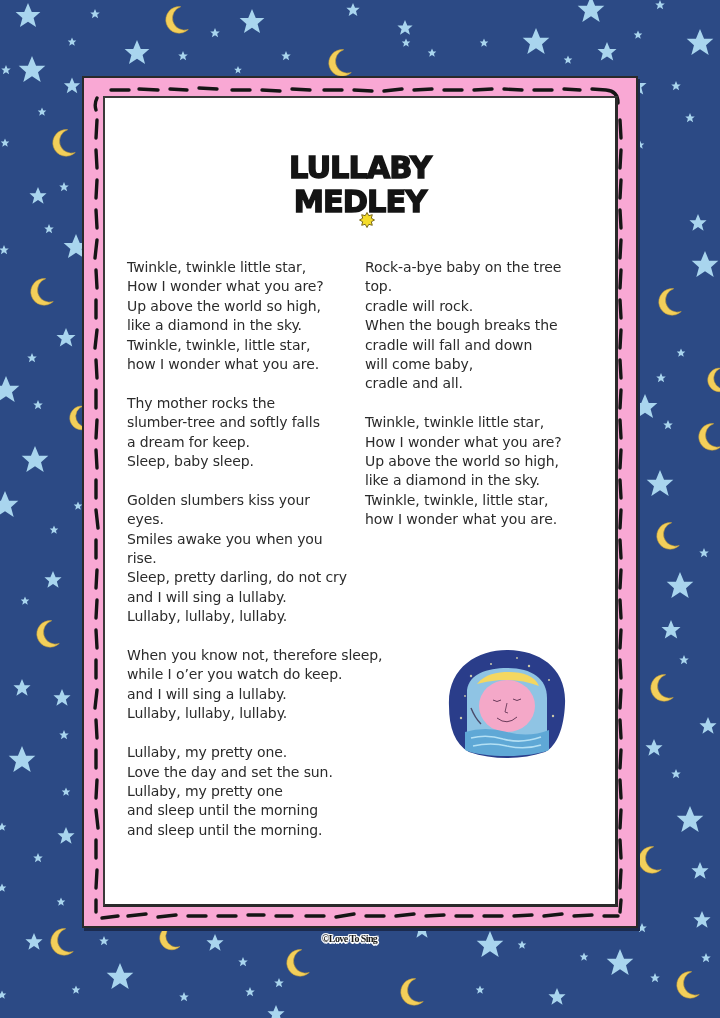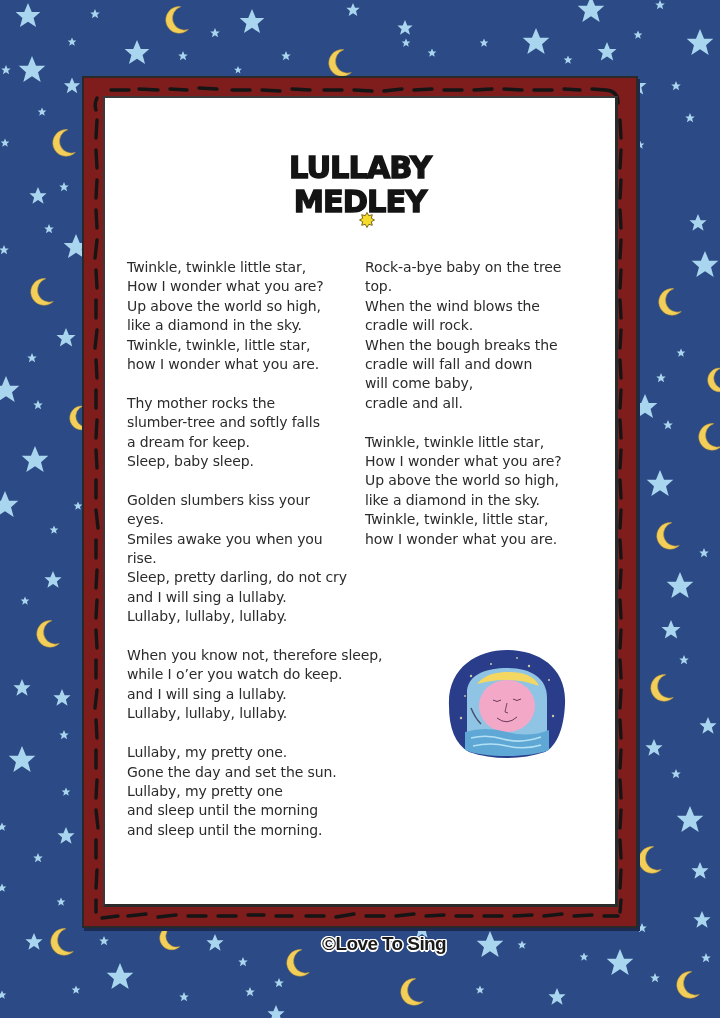--- a/index.html
+++ b/index.html
@@ -6,21 +6,21 @@
   body {
     width: 720px; height: 1018px; overflow: hidden;
     background: #2c4a85;
     position: relative;
     font-family: "DejaVu Sans", sans-serif;
   }
   .sky { position: absolute; inset: 0; }
 
   .card {
     position: absolute; left: 84px; top: 78px; width: 552px; height: 848px;
-    background: #7f1d1d;
+    background: #f9a8d4;
     box-shadow: 0 0 0 2px #2a2a2a, 2px 3px 0 2px #1b2a4e;
   }
   .stitch-svg { position: absolute; left: 0; top: 0; }
   .inner {
     position: absolute; left: 19px; top: 18px; width: 515px; height: 811px;
     background: #ffffff;
     border-left: 2px solid #3a3a3a; border-top: 2px solid #3a3a3a;
     border-right: 3px solid #2a2a2a; border-bottom: 3px solid #2a2a2a;
     box-sizing: border-box;
   }
@@ -45,22 +45,22 @@
   }
   .col.left { left: 22px; }
   .col.right { left: 260px; }
   .stanza { margin-bottom: 19.4px; }
   .line { display: block; }
 
   .illus { position: absolute; left: 336px; top: 548px; }
 
   .copyright {
     position: absolute; left: 322px; top: 933px;
-    font-family: Liberation Sans, sans-serif; font-weight: bold;
-    font-size: 19px; color: #1a1a1a; letter-spacing: -0.6px;
+    font-family: Liberation Serif, serif; font-weight: bold;
+    font-size: 10px; color: #1a1a1a; letter-spacing: -0.6px;
     text-shadow: -1.5px 0 #fff, 1.5px 0 #fff, 0 -1.5px #fff, 0 1.5px #fff,
                  -1px -1px #fff, 1px 1px #fff, -1px 1px #fff, 1px -1px #fff;
   }
 </style>
 </head>
 <body>
 
 <div class="sky">
   <svg width="720" height="1018" viewBox="0 0 720 1018">
     <defs>
@@ -237,32 +237,31 @@
         <span class="line">Lullaby, lullaby, lullaby.</span>
       </div>
       <div class="stanza">
         <span class="line">When you know not, therefore sleep,</span>
         <span class="line">while I o’er you watch do keep.</span>
         <span class="line">and I will sing a lullaby.</span>
         <span class="line">Lullaby, lullaby, lullaby.</span>
       </div>
       <div class="stanza">
         <span class="line">Lullaby, my pretty one.</span>
-        <span class="line">Gone the day and set the sun.</span>
+        <span class="line">Love the day and set the sun.</span>
         <span class="line">Lullaby, my pretty one</span>
         <span class="line">and sleep until the morning</span>
         <span class="line">and sleep until the morning.</span>
       </div>
     </div>
 
     <div class="col right">
       <div class="stanza">
         <span class="line">Rock-a-bye baby on the tree</span>
         <span class="line">top.</span>
-        <span class="line">When the wind blows the</span>
         <span class="line">cradle will rock.</span>
         <span class="line">When the bough breaks the</span>
         <span class="line">cradle will fall and down</span>
         <span class="line">will come baby,</span>
         <span class="line">cradle and all.</span>
       </div>
       <div class="stanza">
         <span class="line">Twinkle, twinkle little star,</span>
         <span class="line">How I wonder what you are?</span>
         <span class="line">Up above the world so high,</span>

